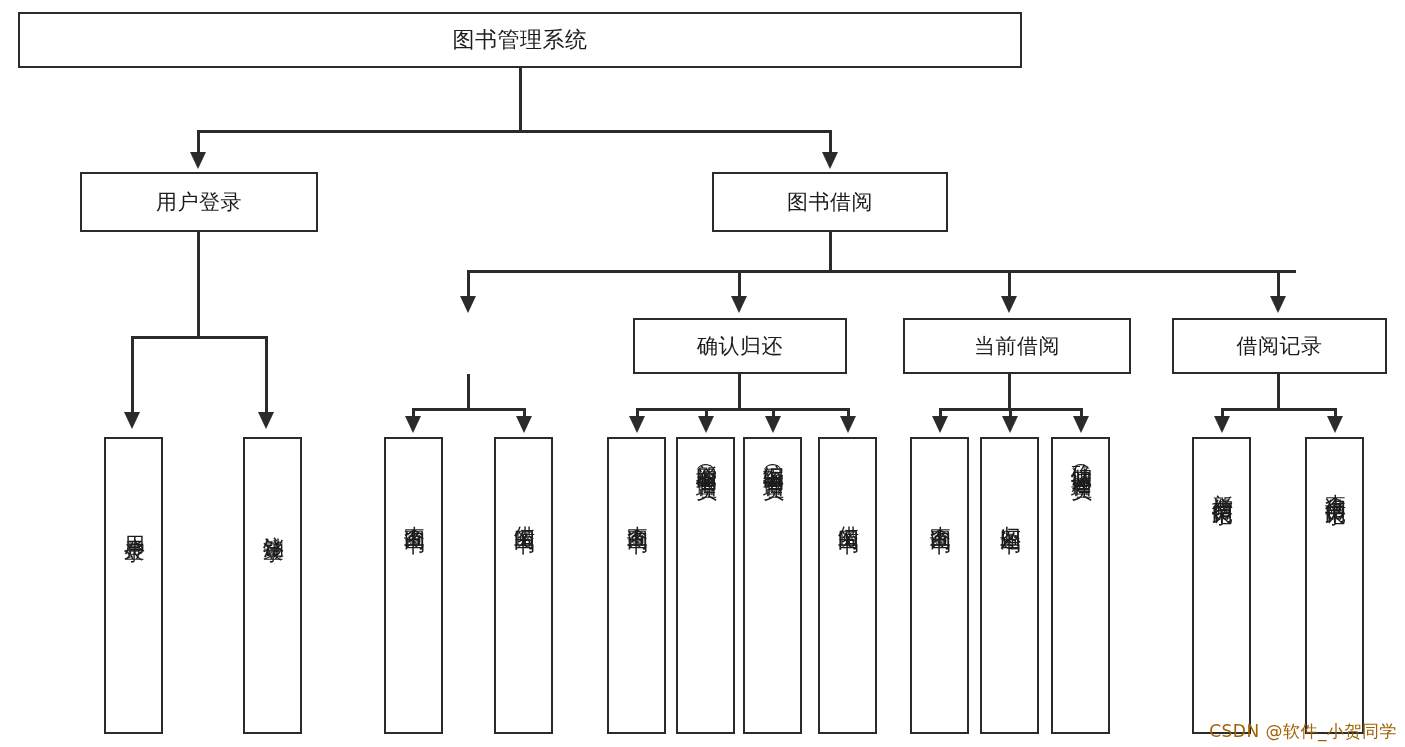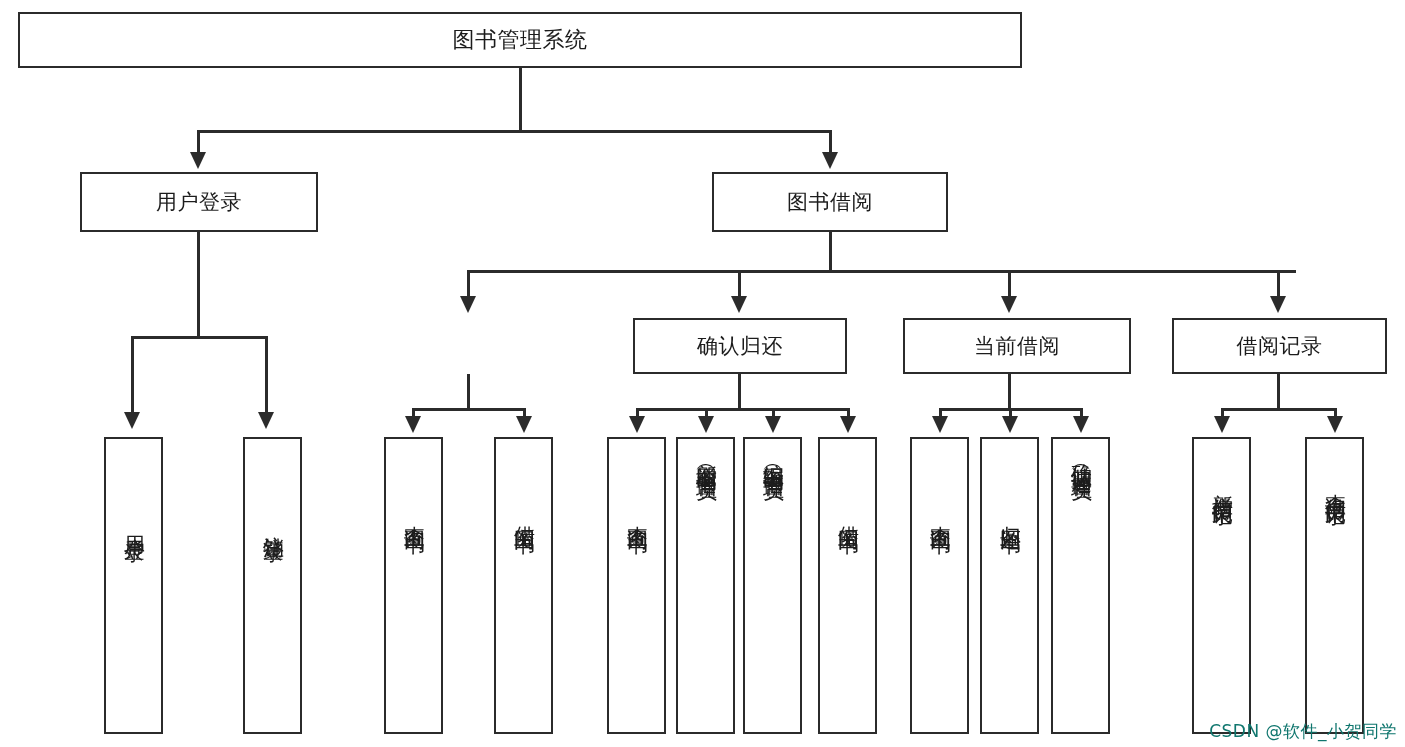--- a/index.html
+++ b/index.html
@@ -73,21 +73,21 @@
     height: 0;
     border-left: 8px solid transparent;
     border-right: 8px solid transparent;
     border-top: 17px solid #2b2b2b;
   }
   .watermark {
     position: absolute;
     right: 8px;
     bottom: 4px;
     font-size: 17px;
-    color: #0f766e;
+    color: #a16207;
     letter-spacing: 0.5px;
     white-space: nowrap;
     font-family: "DejaVu Sans", "Liberation Sans", sans-serif;
   }
 </style>
 </head>
 <body>
 
 <div id="canvas">
 

